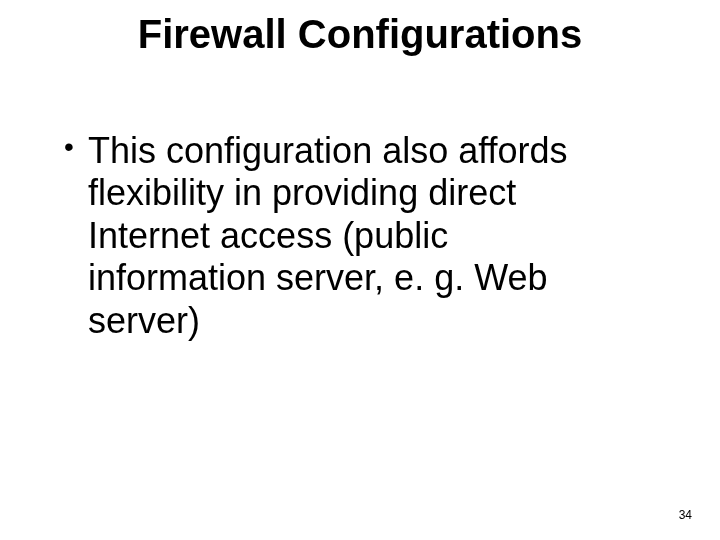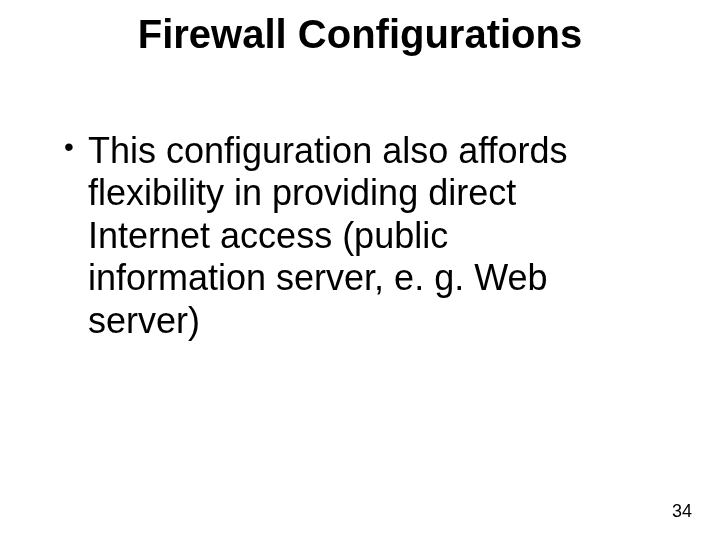--- a/index.html
+++ b/index.html
@@ -54,21 +54,21 @@
     left: 4px;
     top: 0;
     font-size: 28px;
     line-height: 1.18;
   }
   .page-number {
     position: absolute;
     right: 28px;
     bottom: 18px;
     font-family: Arial, Helvetica, sans-serif;
-    font-size: 18px;
+    font-size: 12px;
     color: #000;
   }
 </style>
 </head>
 <body>
 
 <div class="slide">
   <div class="title">Firewall Configurations</div>
 
   <div class="body">

